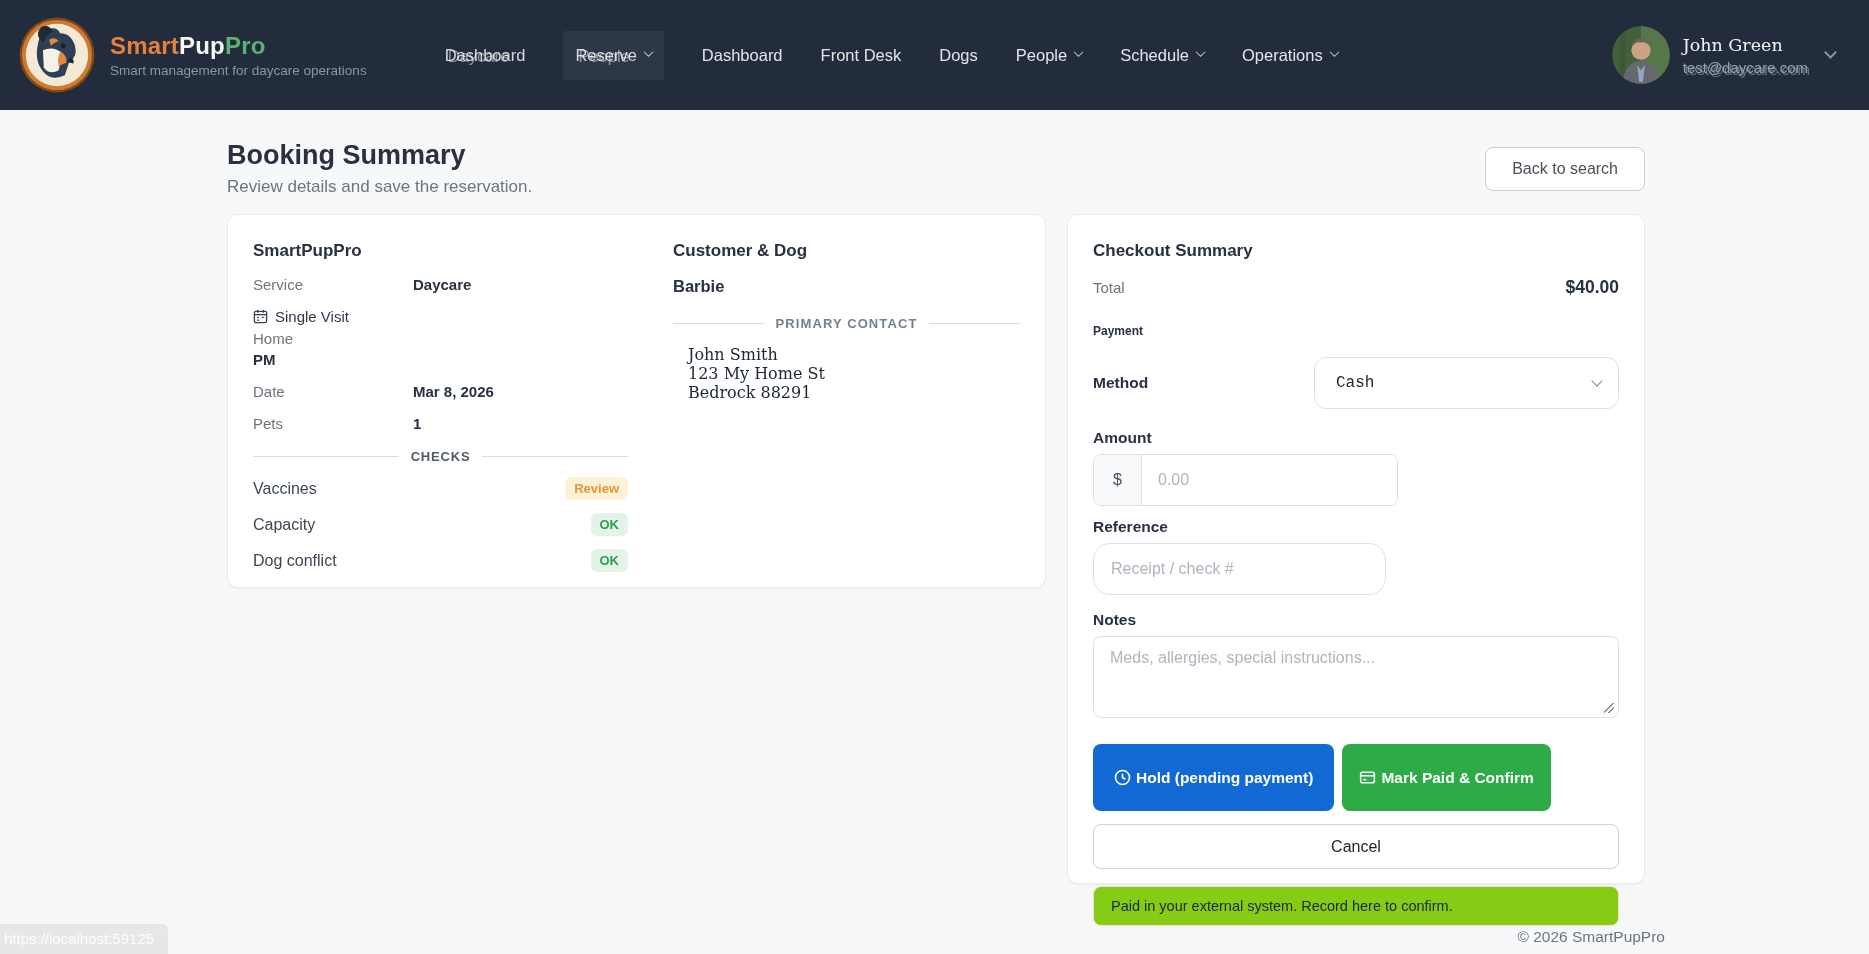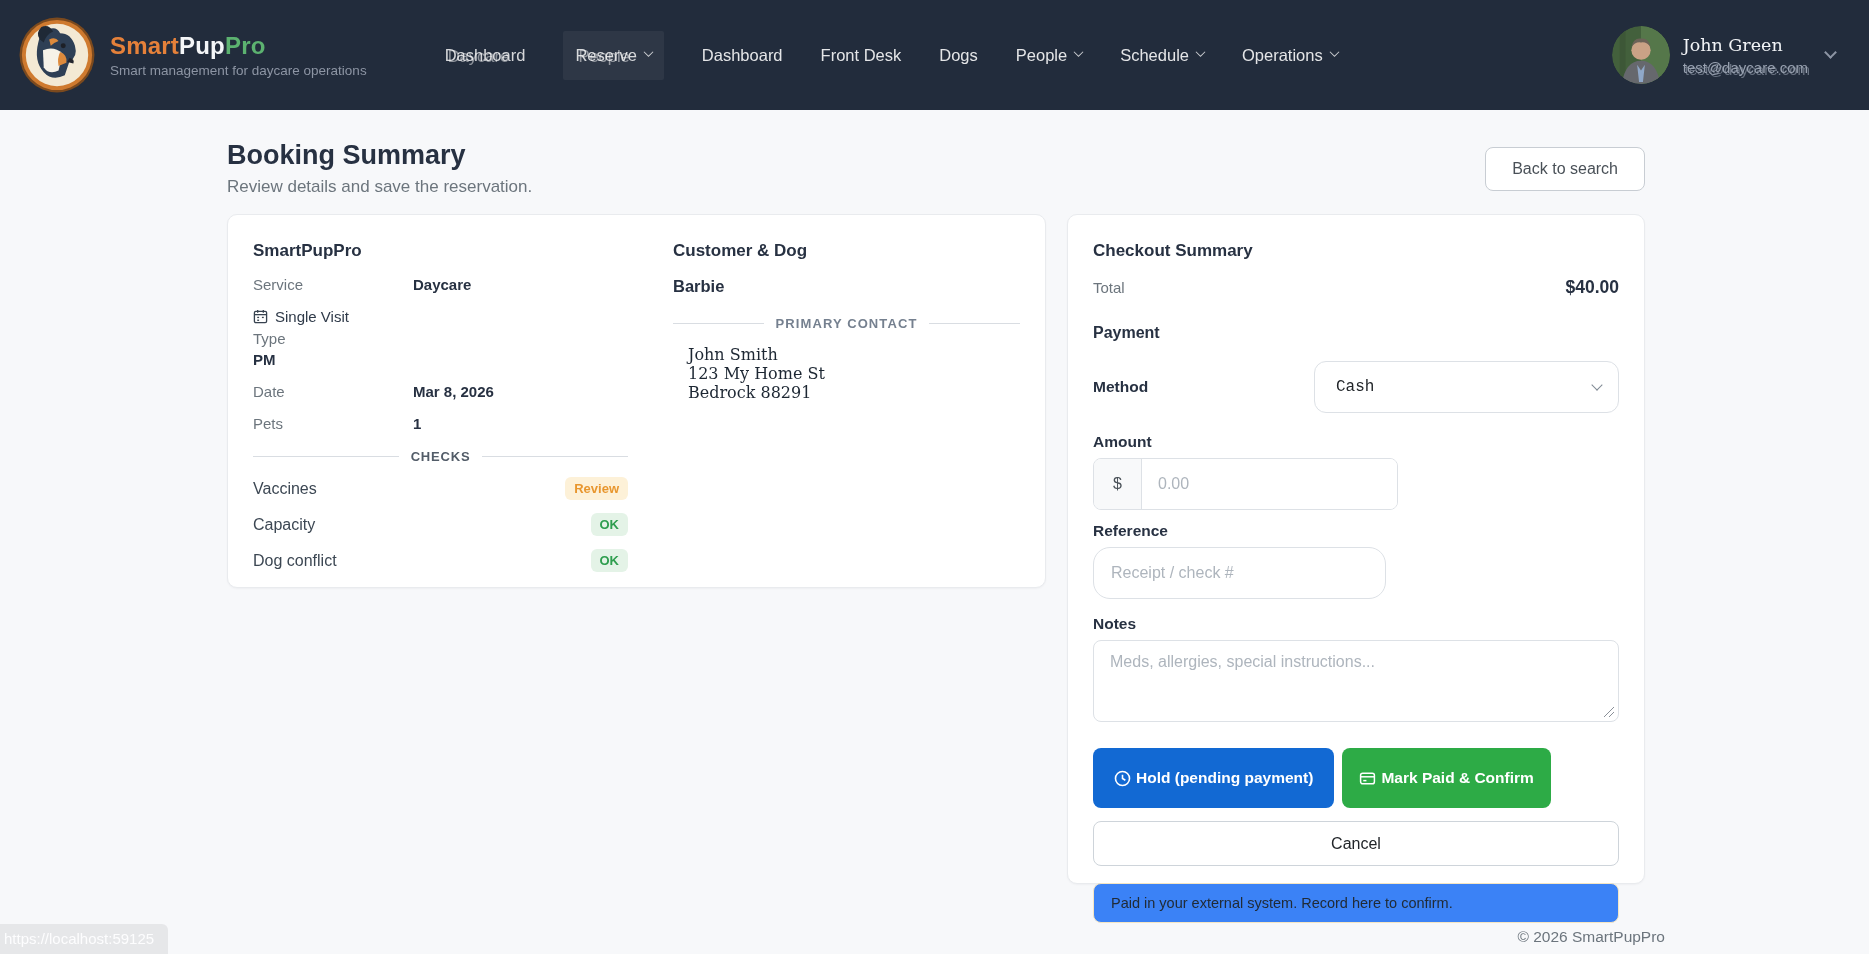--- a/index.html
+++ b/index.html
@@ -101,21 +101,21 @@
   .divider .contact-label { color:#75808f; letter-spacing:1.1px; font-size:13px; font-weight:bold; }
   .address {
     font-family:"DejaVu Serif", serif; font-style:normal; font-size:16px; color:#1d2733;
     margin:14px 0 0 15px; line-height:1.2;
   }
 
   
   .total-row { display:flex; justify-content:space-between; align-items:baseline; margin-top:16px; }
   .total-label { font-size:15px; color:#6c757d; }
   .total-value { font-size:17.5px; font-weight:bold; color:#273142; }
-  .payment-heading { font-size:16px; font-weight:bold; margin-top:26px; color:#273142; }
+  .payment-heading { font-size:12px; font-weight:bold; margin-top:26px; color:#273142; }
   .method-row { display:flex; align-items:center; margin-top:19px; }
   .field-label { font-size:15.5px; font-weight:bold; color:#273142; }
   .select-wrap { position:relative; margin-left:auto; width:305px; }
   .select {
     width:100%; height:52px; appearance:none; -webkit-appearance:none;
     border:1px solid #dde1e6; border-radius:12px; background:#fff;
     font-family:Liberation Mono, monospace; font-size:16px; color:#212529; padding:0 38px 0 21px; cursor:pointer;
   }
   .select-caret {
     position:absolute; right:18px; top:20px; width:8px; height:8px; pointer-events:none;
@@ -155,31 +155,31 @@
     position:absolute; right:5px; bottom:9px; width:10px; height:10px; pointer-events:none;
     background:
       linear-gradient(135deg, transparent 45%, #8a9098 45%, #8a9098 52%, transparent 52%,
         transparent 70%, #8a9098 70%, #8a9098 77%, transparent 77%);
   }
 
   .btn-row { display:flex; gap:8px; margin-top:22px; }
   .btn {
     border:none; border-radius:8px; font-family:inherit; font-weight:bold;
     font-size:15.5px; color:#fff; cursor:pointer; display:flex; align-items:center;
-    justify-content:center; gap:5px; padding:0 21px; height:60px;
+    justify-content:center; gap:5px; padding:0 21px; height:67px;
   }
   .btn-hold { background:#1269d3; }
   .btn-confirm { background:#2dab46; padding:0 17px; }
   .btn-cancel {
     width:100%; margin-top:13px; height:45px; background:#fff;
     border:1px solid #ced4da; border-radius:8px; font-family:inherit;
     font-size:16px; color:#212529; cursor:pointer;
   }
   .notice {
-    margin-top:17px; background:#3b82f6; border:1px solid #f4e5c3; border-radius:8px;
+    margin-top:17px; background:#84cc16; border:1px solid #f4e5c3; border-radius:8px;
     padding:11px 17px; font-size:14.5px; color:#212b36;
   }
 
   
   .footer-copy {
     position:absolute; right:204px; bottom:8px; font-size:15.5px; color:#6c757d;
   }
   .status-bubble {
     position:absolute; left:-14px; bottom:0; background:#e6e7e9;
     color:#fdfdfe; font-size:15px; padding:6px 14px 7px 18px;
@@ -306,21 +306,21 @@
                 <line x1="1.5" y1="6" x2="14.5" y2="6"></line>
                 <line x1="5" y1="1" x2="5" y2="4"></line>
                 <line x1="11" y1="1" x2="11" y2="4"></line>
                 <line x1="4.5" y1="9" x2="6.5" y2="9"></line>
                   <line x1="9.5" y1="9" x2="11.5" y2="9"></line>
                 <line x1="4.5" y1="12" x2="6.5" y2="12"></line>
               </svg>
             </span>
             <span>Single Visit</span>
           </div>
-          <div class="visit-type-label">Type</div>
+          <div class="visit-type-label">Home</div>
           <div class="visit-type-value">PM</div>
         </div>
 
         <div class="kv-row">
           <span class="kv-label">Date</span>
           <span class="kv-value">Mar 8, 2026</span>
         </div>
         <div class="kv-row">
           <span class="kv-label">Pets</span>
           <span class="kv-value">1</span>

